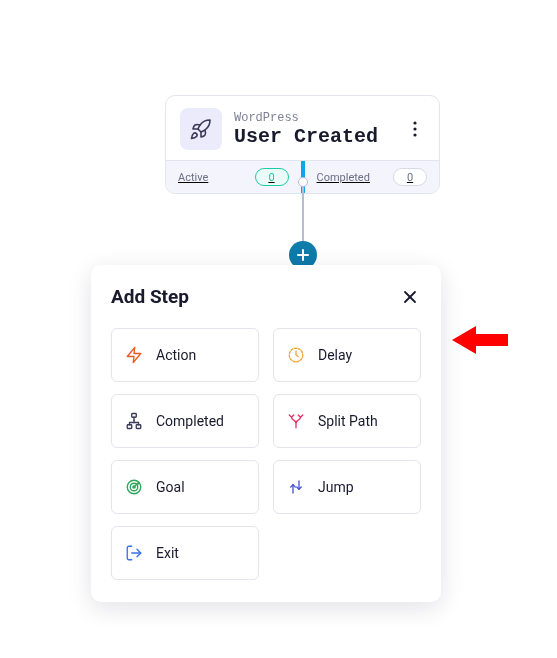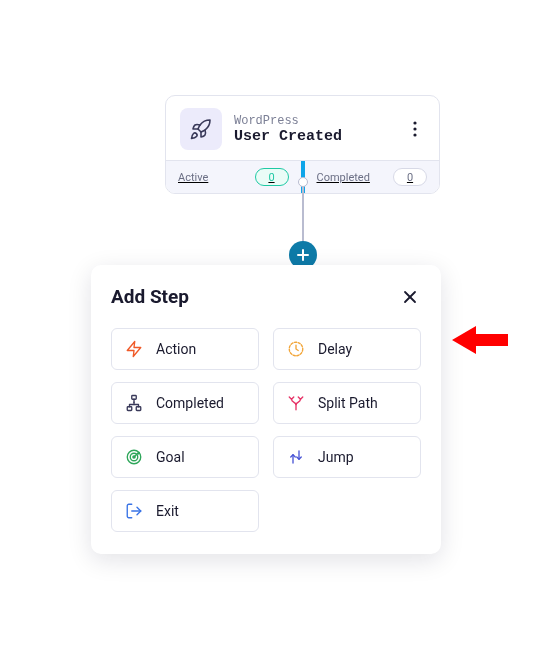--- a/index.html
+++ b/index.html
@@ -38,21 +38,21 @@
     display: flex;
     align-items: center;
     justify-content: center;
   }
   .trigger-titles { flex: 1; }
   .trigger-source {
     font-size: 12px;
     color: #7b7f95;
   }
   .trigger-title {
-    font-size: 15px;
+    font-size: 20px;
     font-weight: 600;
     color: #1a1a2e;
   }
   .more-btn {
     width: 20px;
     height: 24px;
     display: flex;
     align-items: center;
     justify-content: center;
     cursor: pointer;
@@ -162,21 +162,21 @@
   }
   .step-grid {
     display: grid;
     grid-template-columns: 1fr 1fr;
     gap: 12px 14px;
   }
   .step-option {
     display: flex;
     align-items: center;
     gap: 12px;
-    height: 42px;
+    height: 54px;
     border: 1px solid #e2e4ee;
     border-radius: 6px;
     padding: 0 12px;
     cursor: pointer;
     background: #fff;
     font-size: 14px;
     color: #1a1a2e;
     font-family: inherit;
     text-align: left;
   }

